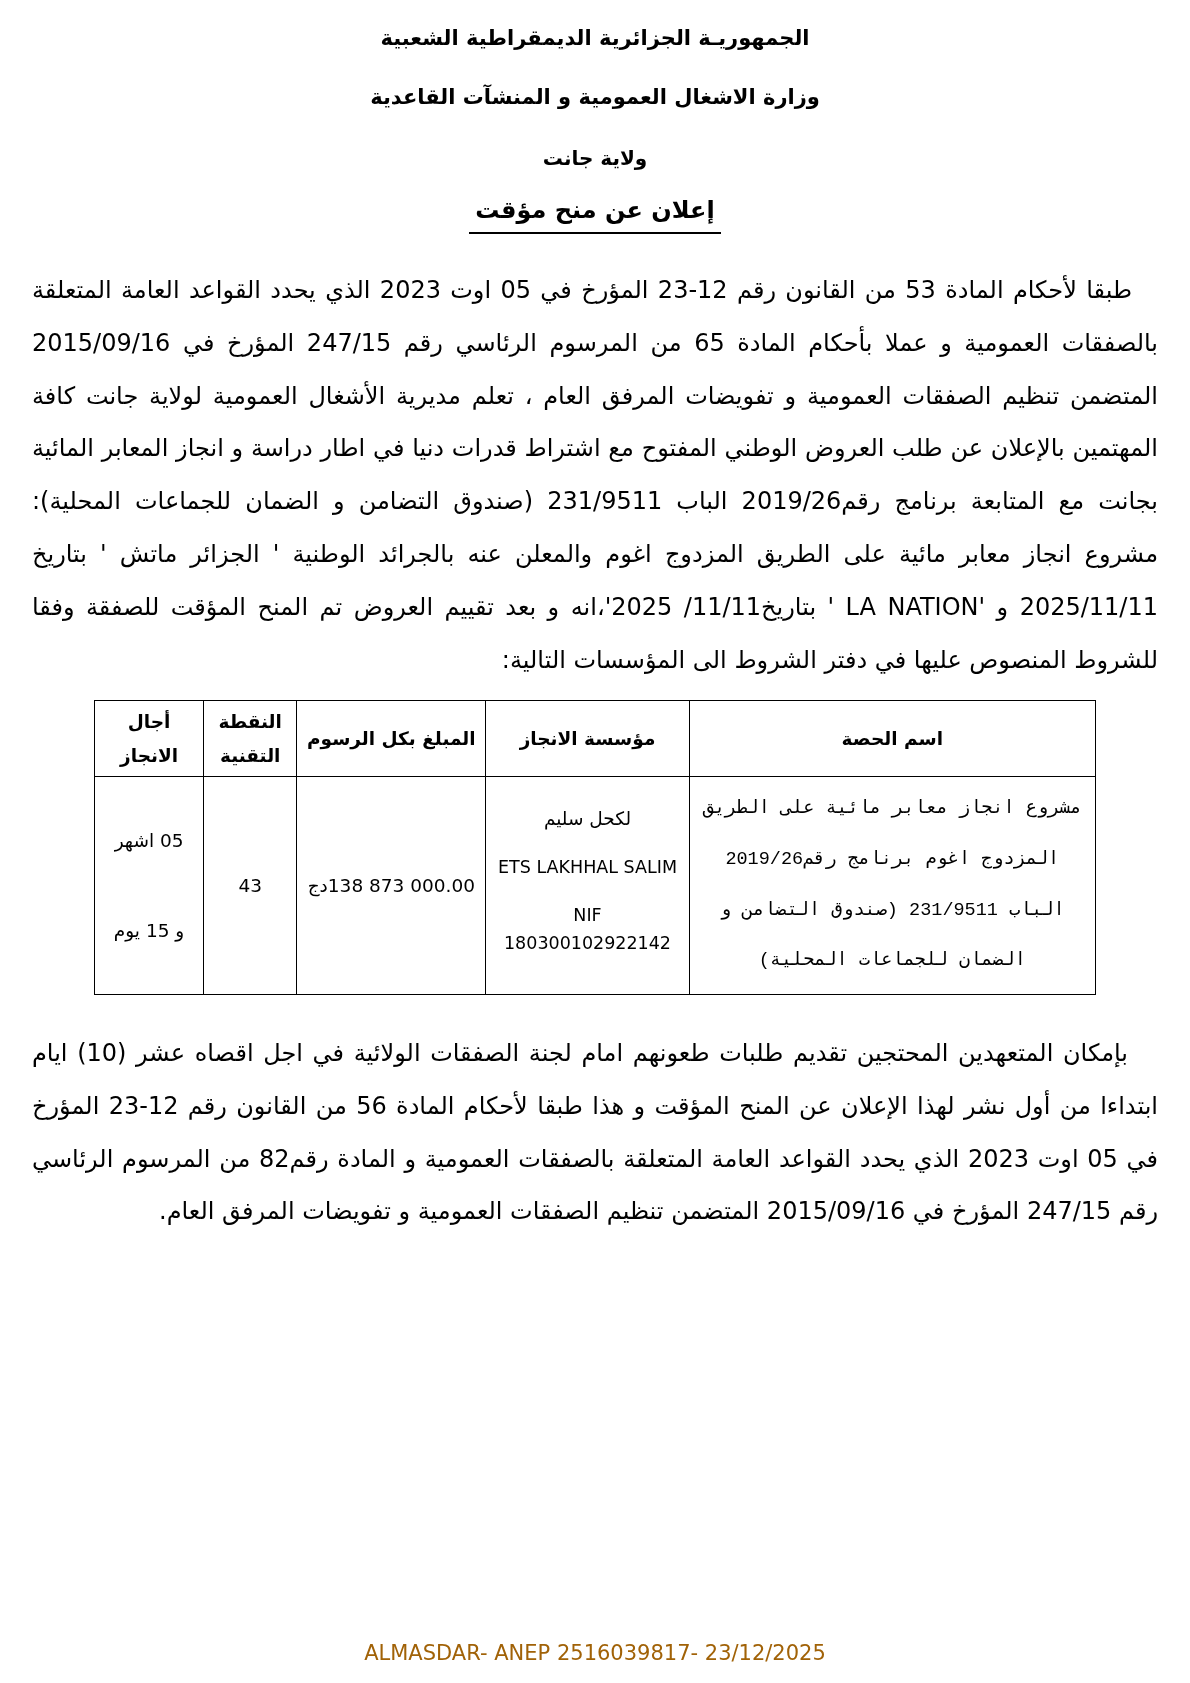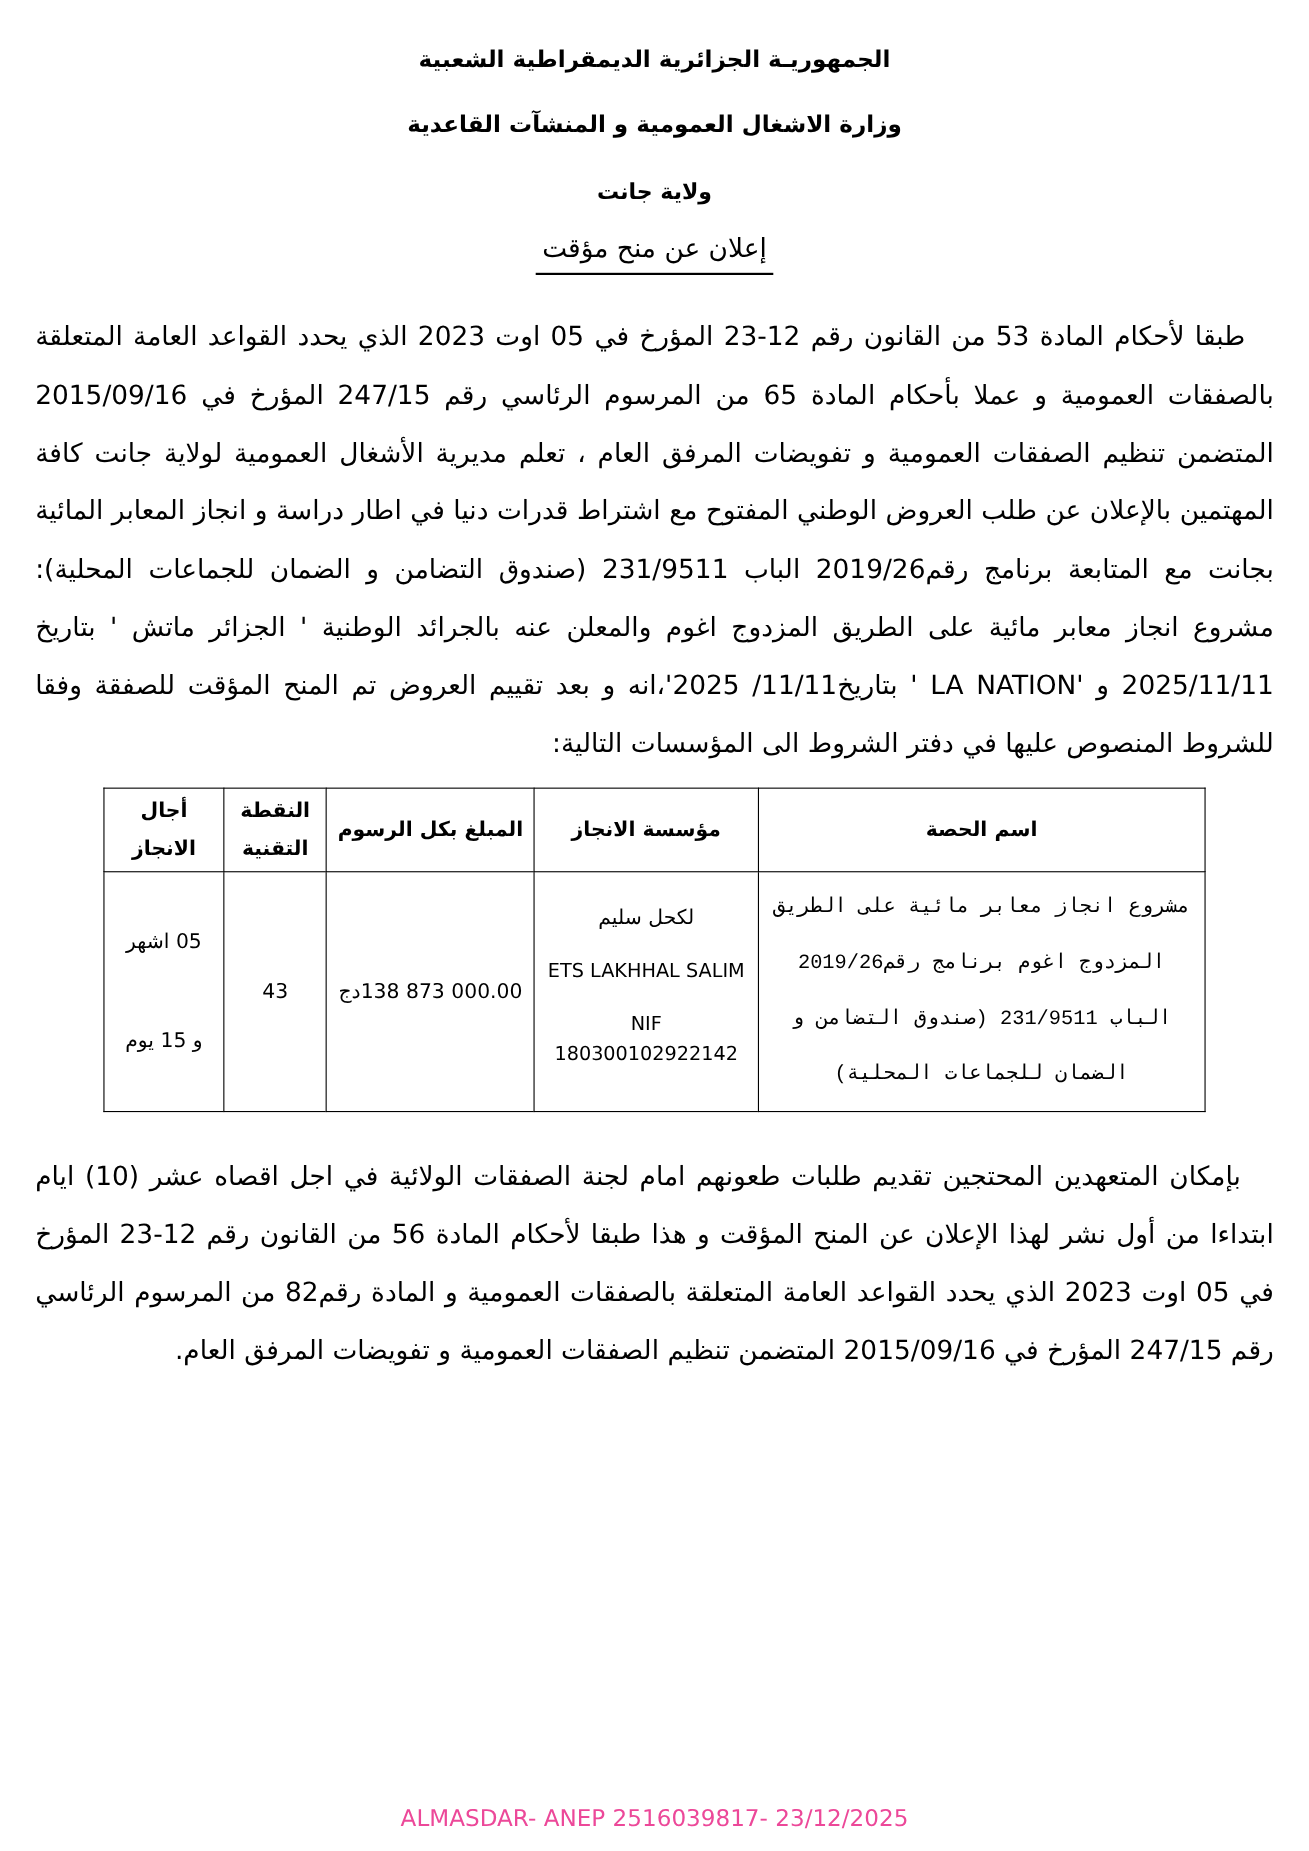--- a/index.html
+++ b/index.html
@@ -8,42 +8,42 @@
     background: #ffffff;
     color: #000000;
   }
   .page {
     position: relative;
     width: 1190px;
     height: 1683px;
     margin: 0 auto;
     background: #ffffff;
     box-sizing: border-box;
-    padding: 30px 32px;
+    padding: 14px 32px;
     direction: rtl;
     font-family: "DejaVu Sans", sans-serif;
     overflow: hidden;
   }
   
   .doc-header { text-align: center; }
   .hline {
     font-weight: bold;
     font-size: 21px;
     line-height: 1.55;
   }
   .hline.republic  { margin-top: 8px; }
   .hline.ministry  { margin-top: 26px; }
   .hline.wilaya    { margin-top: 30px; font-size: 20px; }
   .hline.directorate { margin-top: 14px; font-size: 20px; }
   .hline.taxid     { margin-top: 6px;  font-size: 20px; }
 
   .doc-title-wrap { text-align: center; margin-top: 22px; }
   .doc-title {
     display: inline-block;
-    font-weight: normal;
+    font-weight: bold;
     font-size: 24px;
     border-bottom: 2.5px solid #000;
     padding: 0 6px 8px 6px;
   }
 
   
   .para {
     font-size: 24px;
     line-height: 2.2;
     text-align: justify;
@@ -87,21 +87,21 @@
   
   .doc-footer {
     position: absolute;
     left: 0;
     right: 0;
     bottom: 18px;
     text-align: center;
     direction: ltr;
     font-family: "DejaVu Sans", sans-serif;
     font-size: 21px;
-    color: #ec4899;
+    color: #a16207;
   }
 </style>
 </head>
 <body>
 
 <div class="page">
 
   <div class="doc-header">
     <div class="hline republic">الجمهوريـة الجزائرية الديمقراطية الشعبية</div>
     <div class="hline ministry">وزارة الاشغال العمومية و المنشآت القاعدية</div>

